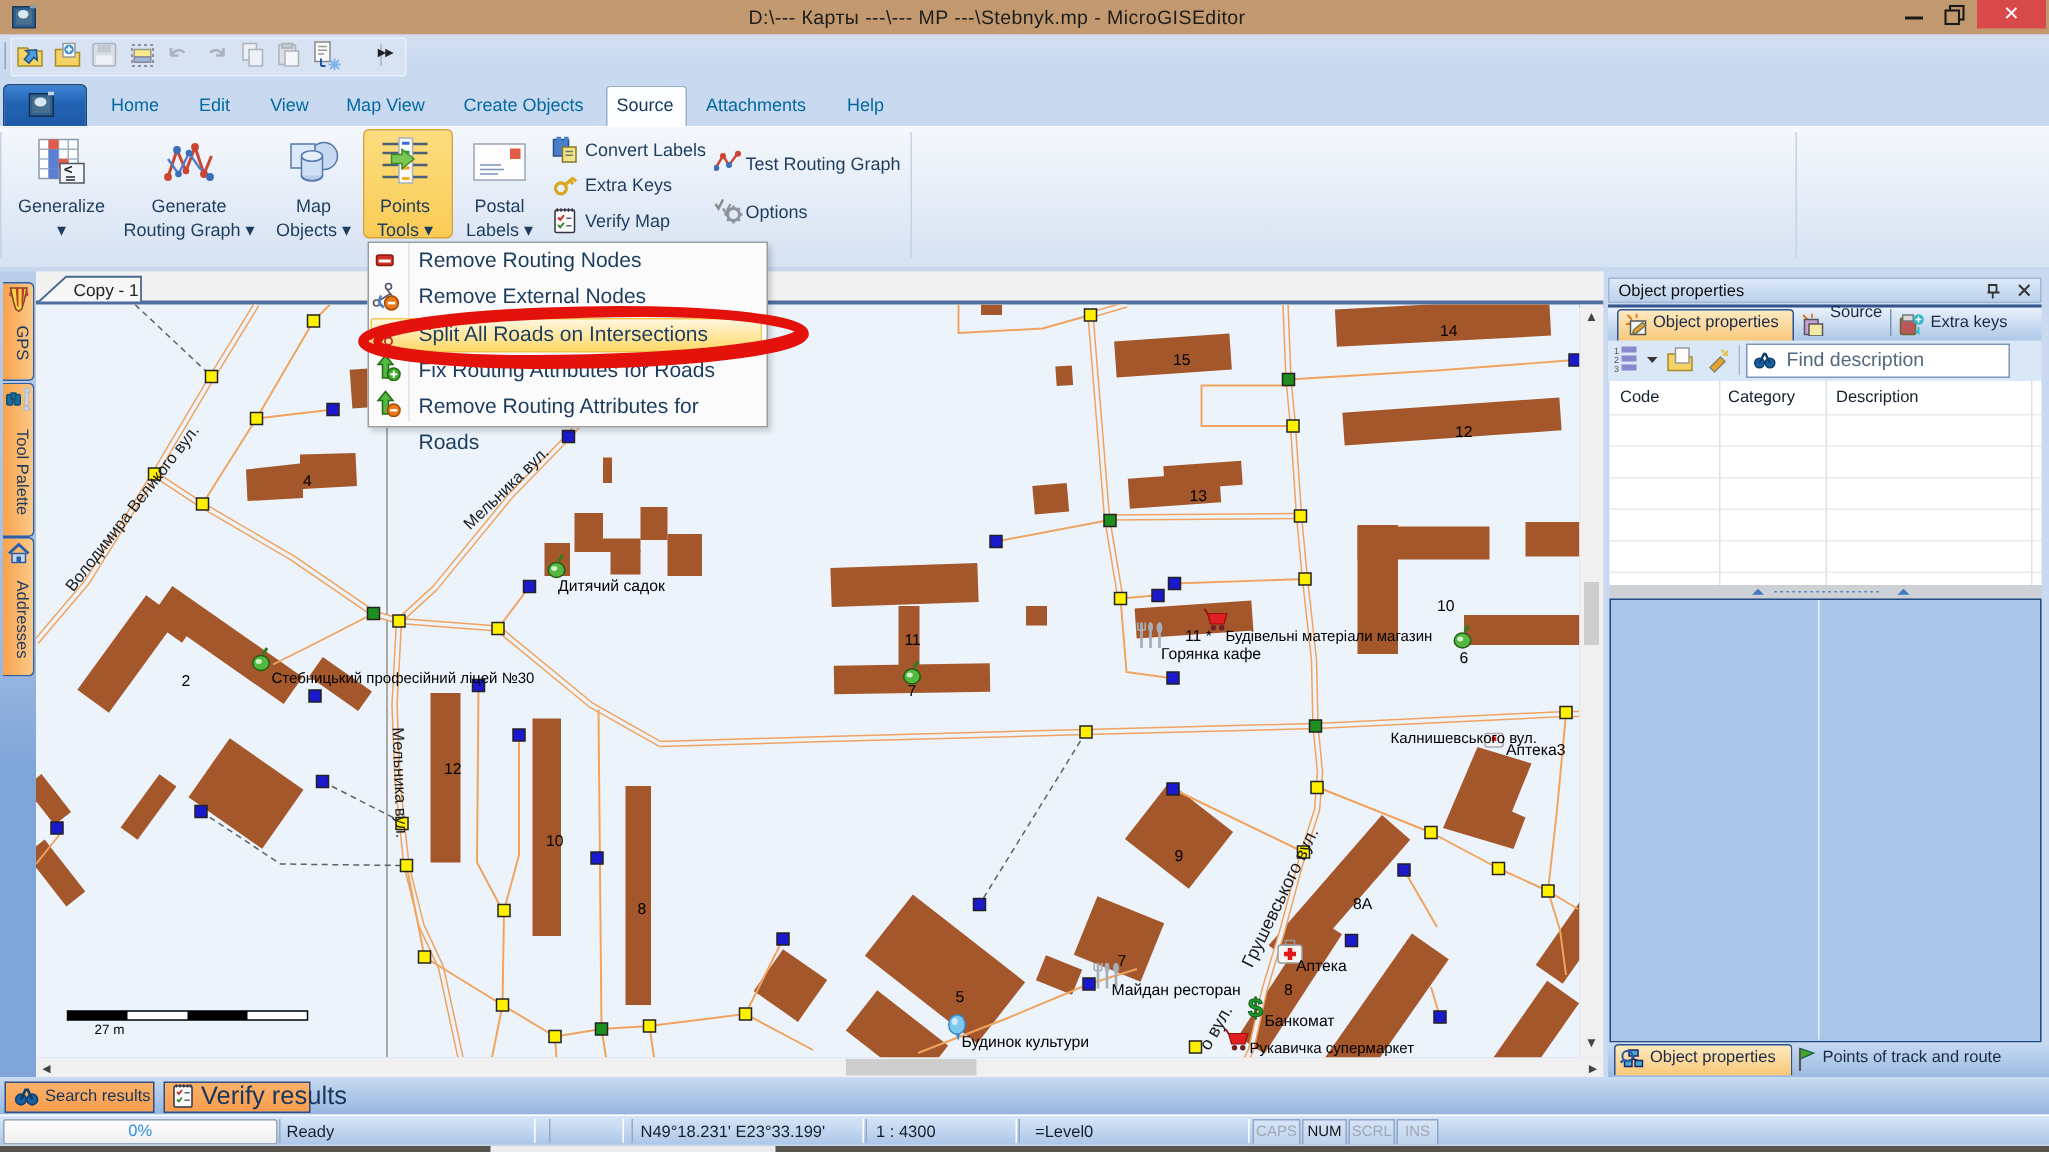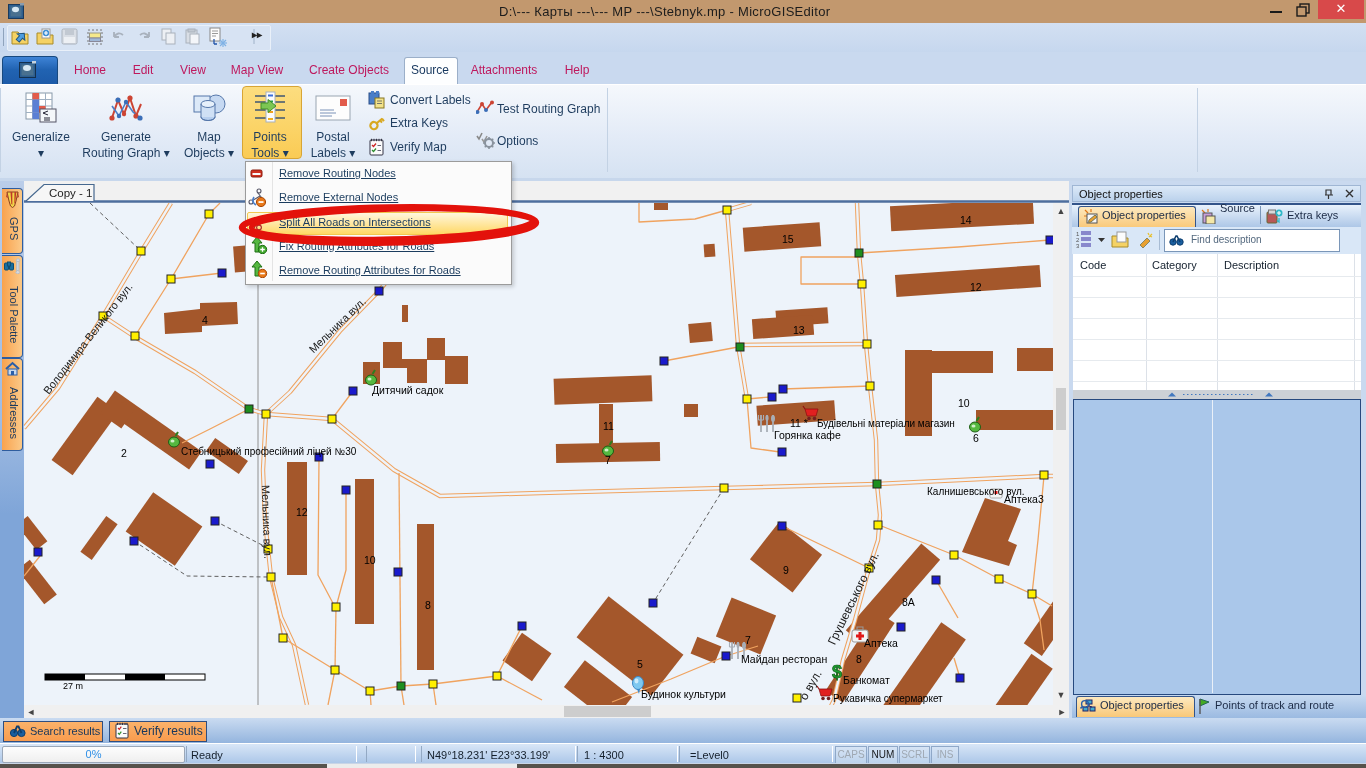--- a/index.html
+++ b/index.html
@@ -13,21 +13,21 @@
 #winclose{left:1318px;top:0;width:46px;height:19px;background:#D8494A;color:#fff;
  font-size:13px;text-align:center;line-height:18px;}
 #qatrow{left:0;top:23px;width:1366px;height:29px;
  background:linear-gradient(#D3E0F2,#C6D7EE);}
 #qatbox{left:7px;top:25px;width:262px;height:24px;background:#D7E3F3;
  border:1px solid #E9F0F9;border-radius:2px;}
 #qgrip{left:3px;top:28px;width:1px;height:18px;background:#8FA3BC;}
 #tabrow{left:0;top:52px;width:1366px;height:32px;background:#C9D9EF;}
 #appbtn{left:2px;top:56px;width:54px;height:28px;border-radius:4px 4px 0 0;
  background:linear-gradient(#3E83D6,#2163B2 45%,#1C5AA8);border:1px solid #17497F;border-bottom:none;}
-.rtab{top:58px;height:24px;font-size:12px;color:#be185d;line-height:24px;text-align:center;}
+.rtab{top:58px;height:24px;font-size:12px;color:#0369a1;line-height:24px;text-align:center;}
 #tabactive{left:404px;top:57px;width:52px;height:27px;background:#FDFEFF;
  border:1px solid #9BAFC9;border-bottom:none;border-radius:3px 3px 0 0;}
 #ribbon{left:0;top:84px;width:1366px;height:94px;
  background:linear-gradient(#F5F8FC,#E3EBF7 55%,#D5E2F2);border-top:1px solid #fff;}
 #ribbonband{left:0;top:178px;width:1366px;height:3px;background:#C7D7EC;}
 .rlbl{font-size:12px;color:#1E3C5E;text-align:center;line-height:16px;}
 #rtools{left:242px;top:86px;width:58px;height:71px;border:1px solid #D8A535;border-radius:4px;
  background:linear-gradient(#FCDD7F,#FBD468 55%,#FACB55);}
 .smlbl{font-size:12px;color:#1E3C5E;}
 #rsep1{left:607px;top:88px;width:1px;height:84px;background:#C3D2E4;}
@@ -43,21 +43,21 @@
 .sthumb{background:#CDCDCD;}
 .sarr{color:#444;font-size:9px;line-height:10px;text-align:center;}
 #rphead{left:1072px;top:185px;width:289px;height:17px;background:linear-gradient(#DCE9F8,#BBD2EC);
  border:1px solid #9FB6D4;font-size:11px;color:#111;line-height:16px;padding-left:6px;box-sizing:border-box;}
 #rptabs{left:1072px;top:203px;width:289px;height:24px;background:linear-gradient(#E9F2FC,#A8C3E5);
  border-top:2px solid #33548A;}
 .otab{background:linear-gradient(#FDE9C0,#F9C878);border:1px solid #33548A;border-bottom:none;
  border-radius:3px 3px 0 0;font-size:11px;color:#1B2A45;}
 #rptool{left:1072px;top:227px;width:289px;height:27px;background:#D9E7F7;}
 #findbox{left:1164px;top:229px;width:174px;height:21px;background:#fff;border:1px solid #7A96B8;
- font-size:10px;color:#53687E;line-height:20px;}
+ font-size:13px;color:#53687E;line-height:20px;}
 #rptable{left:1073px;top:254px;width:288px;height:136px;background:#fff;}
 .tcol{top:254px;width:1px;height:136px;background:#DCE1E8;}
 .trow{left:1073px;width:288px;height:1px;background:#E6EAEE;}
 .thead{top:259px;font-size:11px;color:#14202E;}
 #rsplit{left:1073px;top:390px;width:288px;height:9px;background:#CDD1D6;}
 #rlower{left:1073px;top:399px;width:288px;height:296px;background:#AAC7EA;
  border:1px solid #27497E;box-sizing:border-box;}
 #rlowline{left:1212px;top:400px;width:1px;height:293px;background:#EAF0F8;}
 #rbtabs{left:1072px;top:695px;width:294px;height:23px;background:linear-gradient(#C7DAF1,#9BBAE1);}
 #botbar{left:0;top:718px;width:1366px;height:25px;background:linear-gradient(#CADBF1,#94B5DE);}
@@ -69,21 +69,21 @@
 .stext{top:749px;font-size:11px;color:#15202C;}
 #progress{left:2px;top:746px;width:181px;height:15px;background:linear-gradient(#FDFDFD,#EFEFEF);
  border:1px solid #9AA7B8;border-radius:2px;font-size:11px;color:#2F8FE6;text-align:center;line-height:15px;}
 .kbox{top:746px;height:16px;border:1px solid #8FA8C8;font-size:10px;text-align:center;line-height:16px;
  color:#9FA8B2;background:linear-gradient(#D6E4F5,#BDD3EC);}
 #strip{left:0;top:764px;width:1366px;height:4px;background:#56524C;}
 #stripw{left:327px;top:764px;width:190px;height:4px;background:#ECECEC;}
 #stripl{left:0;top:763px;width:1366px;height:1px;background:#C9D5E6;}
 #menu{left:245px;top:161px;width:265px;height:122px;background:#FBFBFB;border:1px solid #9B9B9B;
  box-shadow:2px 2px 4px rgba(0,0,0,0.18);}
-.mitem{left:279px;width:220px;height:24px;font-size:11px;color:#1B3C5E;line-height:24px;text-decoration:underline;}
+.mitem{left:279px;width:220px;height:24px;font-size:14px;color:#1B3C5E;line-height:24px;}
 #mhl{left:247px;top:212px;width:259px;height:21px;border:1px solid #F2C94F;border-radius:2px;
  background:linear-gradient(#FFF7DE,#FFE9A8 45%,#FFD866);}
 #mgut{left:272px;top:162px;width:1px;height:119px;background:#E4E4E4;}
 </style>
 </head>
 <body>
 <div class="abs" id="titlebar"></div>
 <div class="abs" id="title">D:\--- Карты ---\--- MP ---\Stebnyk.mp - MicroGISEditor</div>
 <div class="abs" id="appicon16"></div>
 <div class="abs" id="winmin"></div>
@@ -742,21 +742,21 @@
       <line x1="5" y1="0.8" x2="5" y2="3"></line>
       <line x1="7.5" y1="0.8" x2="7.5" y2="3"></line>
       <line x1="10" y1="0.8" x2="10" y2="3"></line>
       <line x1="12" y1="0.8" x2="12" y2="3"></line>
     </g>
     <path d="M3,6 l1.3,1.3 2,-2.6" stroke="#CC2222" stroke-width="1.2" fill="none"></path>
     <path d="M3,11 l1.3,1.3 2,-2.6" stroke="#2E8E2E" stroke-width="1.2" fill="none"></path>
     <line x1="8" y1="6.5" x2="11.5" y2="6.5" stroke="#667"></line>
     <line x1="8" y1="11.5" x2="11.5" y2="11.5" stroke="#667"></line>
   </svg>
-<div class="abs" style="left:134px;top:721px;font-size:12px;color:#16365C;line-height:20px">Verify results</div>
+<div class="abs" style="left:134px;top:721px;font-size:17px;color:#16365C;line-height:20px">Verify results</div>
 <div class="abs" id="statusbar"></div>
 <div class="abs" id="progress">0%</div>
 <div class="abs spanel" style="left:186px;width:169px"></div>
 <div class="abs spanel" style="left:366px;width:48px"></div>
 <div class="abs spanel" style="left:421px;width:153px"></div>
 <div class="abs spanel" style="left:577px;width:99px"></div>
 <div class="abs spanel" style="left:679px;width:152px"></div>
 <div class="abs stext" style="left:191px">Ready</div>
 <div class="abs stext" style="left:427px">N49°18.231' E23°33.199'</div>
 <div class="abs stext" style="left:584px">1 : 4300</div>

